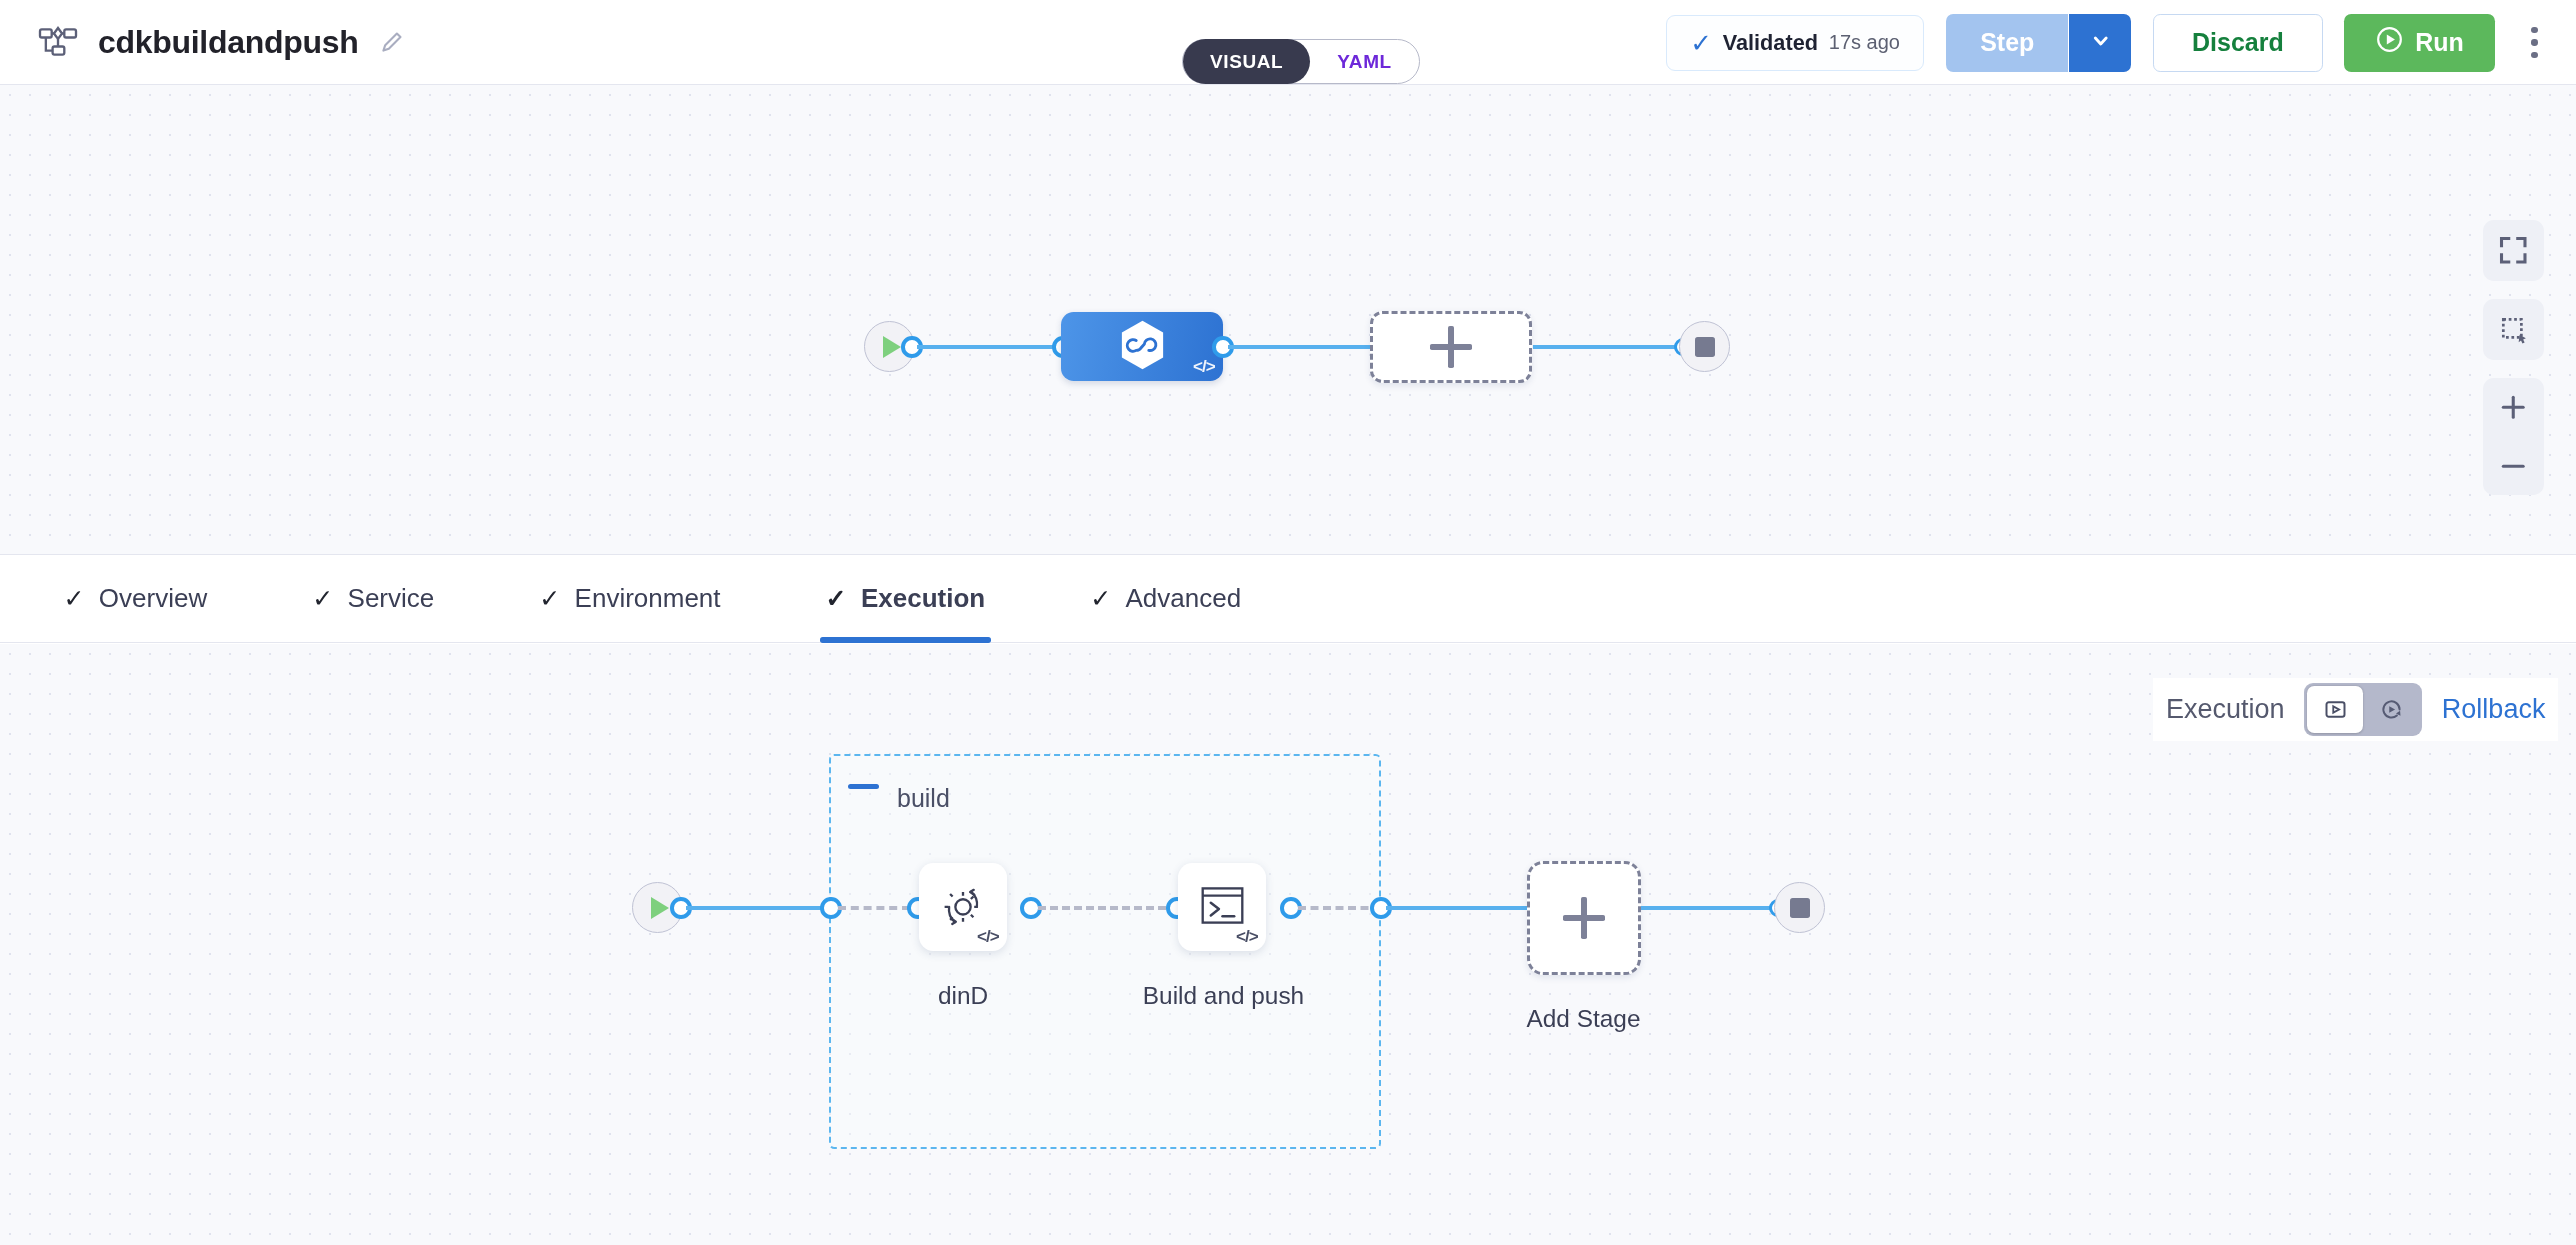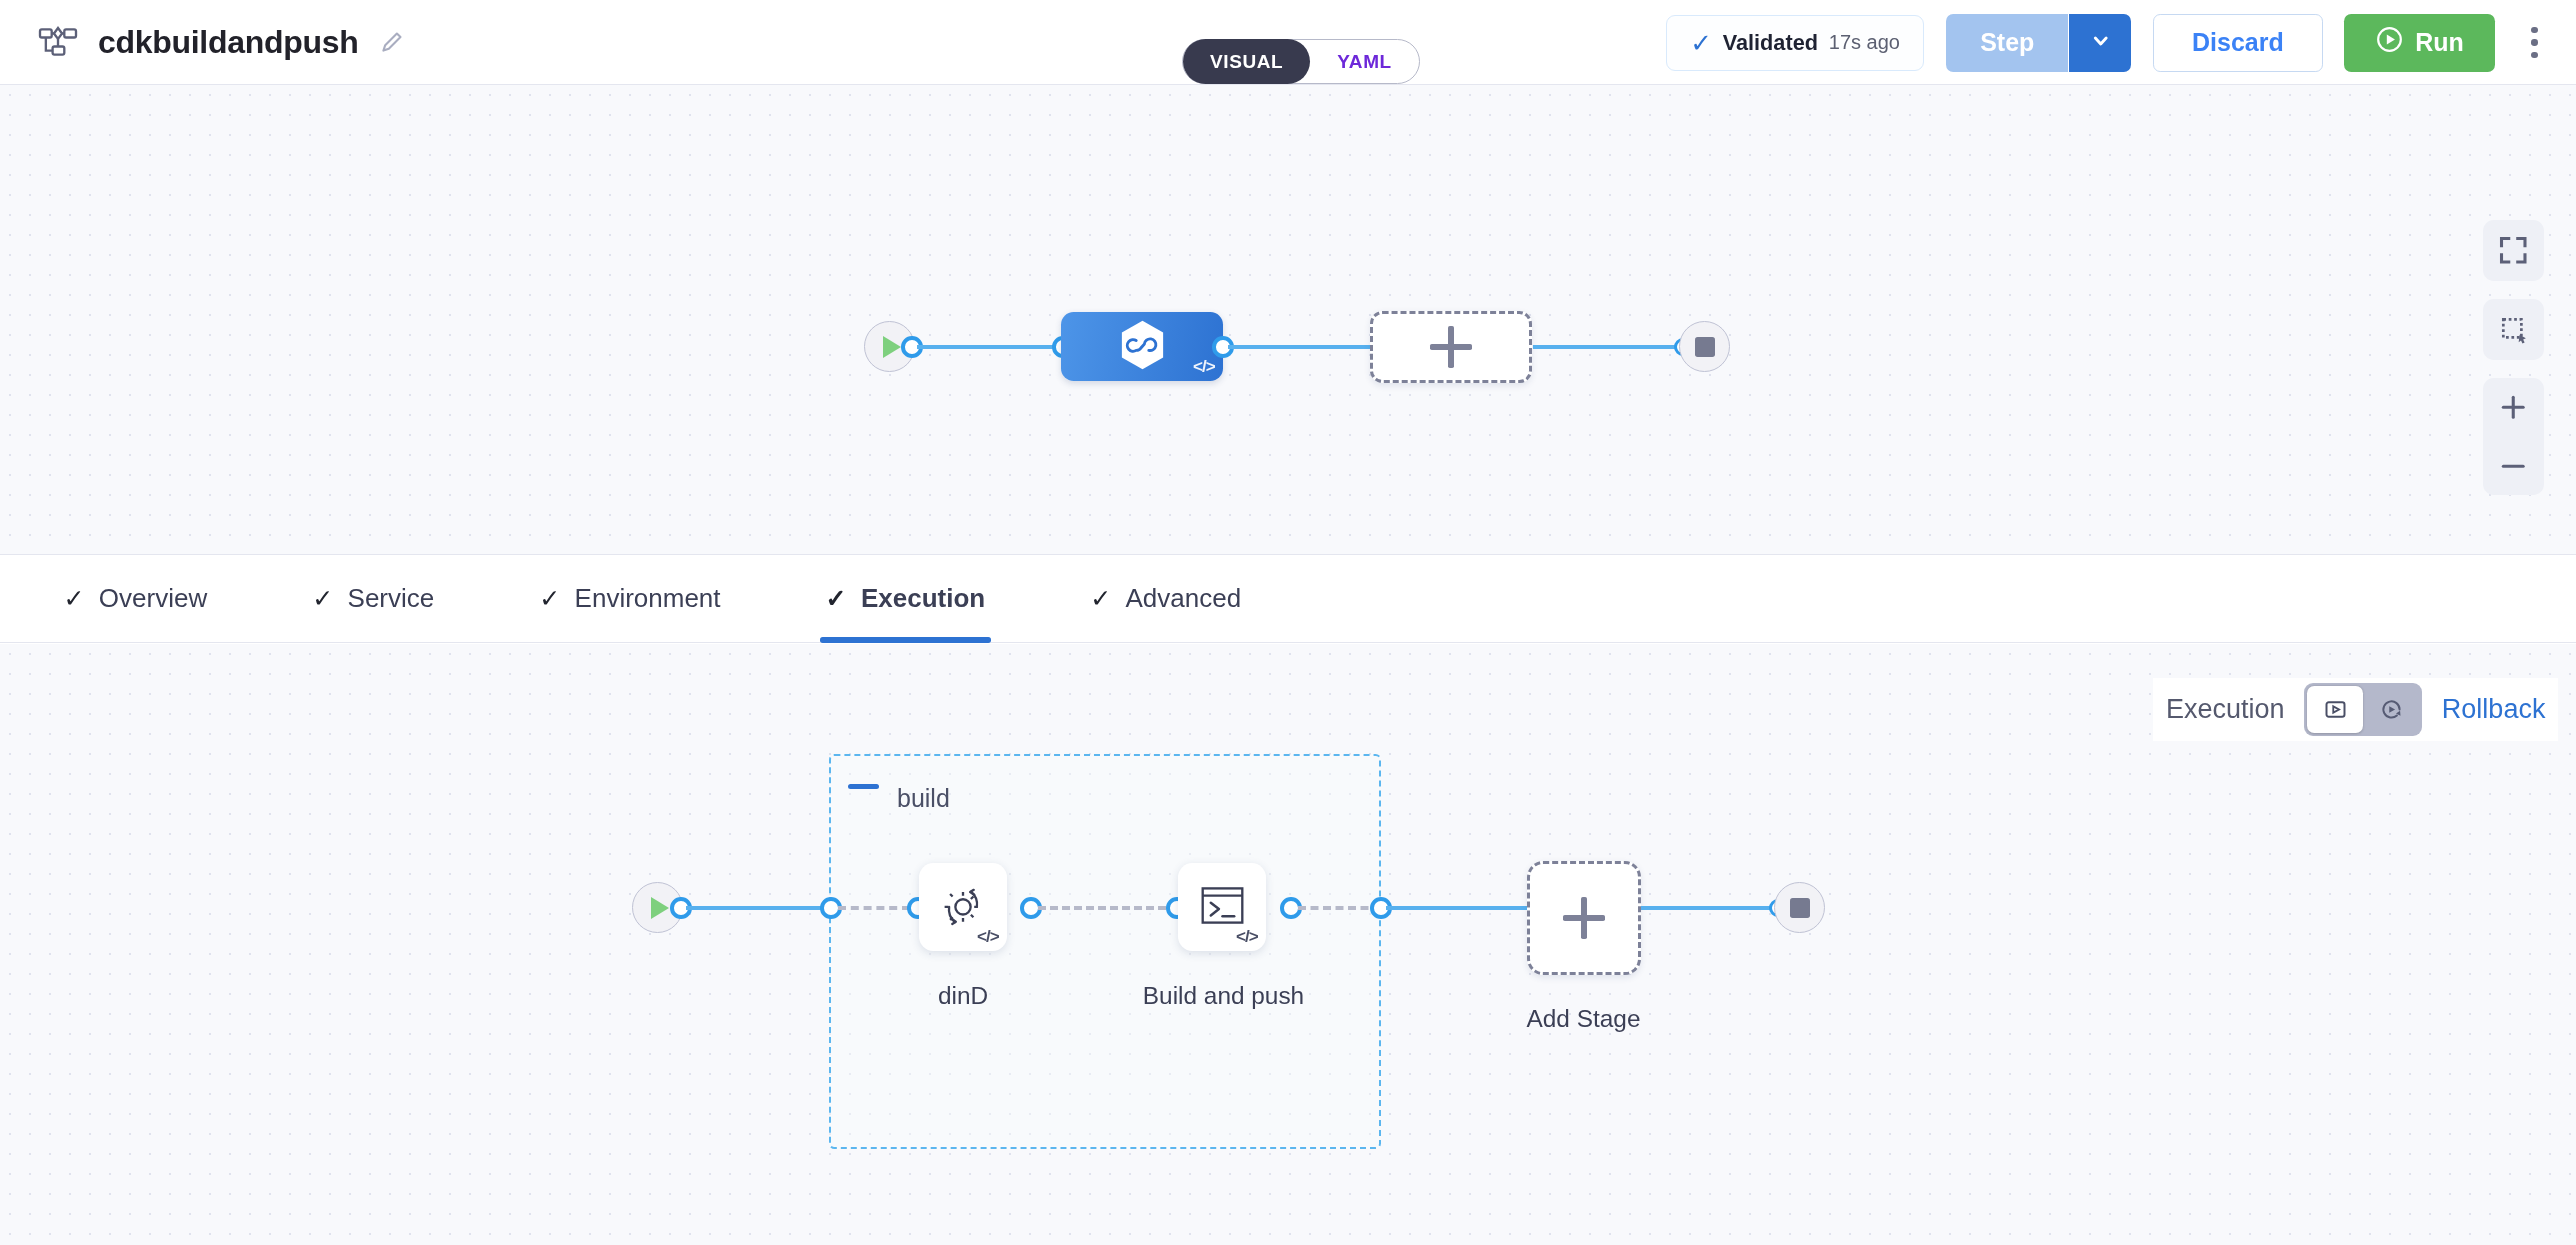--- a/index.html
+++ b/index.html
@@ -55,21 +55,21 @@
     background: #a3c4ef; color: #ffffff; font-size: 25px; font-weight: bold;
     padding: 0 34px; display: flex; align-items: center; cursor: pointer;
     border: none;
   }
   .save-caret {
     background: #2d72d2; width: 63px; display: flex; align-items: center;
     justify-content: center; cursor: pointer; border-left: 1.8px solid #ffffff;
   }
   .discard-btn {
     height: 58px; padding: 0 38px; border: 0.9px solid #c6d9f2; border-radius: 7.2px;
-    background: #ffffff; color: #3b82f6; font-size: 25px; font-weight: bold;
+    background: #ffffff; color: #15803d; font-size: 25px; font-weight: bold;
     display: flex; align-items: center; cursor: pointer;
   }
   .run-btn {
     height: 58px; padding: 0 31px; border-radius: 7.2px; background: #5cb85c;
     color: #ffffff; font-size: 25px; font-weight: bold; display: flex;
     align-items: center; gap: 10.8px; cursor: pointer; border: none;
   }
   .kebab {
     width: 36px; height: 58px; display: flex; flex-direction: column;
     align-items: center; justify-content: center; gap: 6.3px; cursor: pointer;

